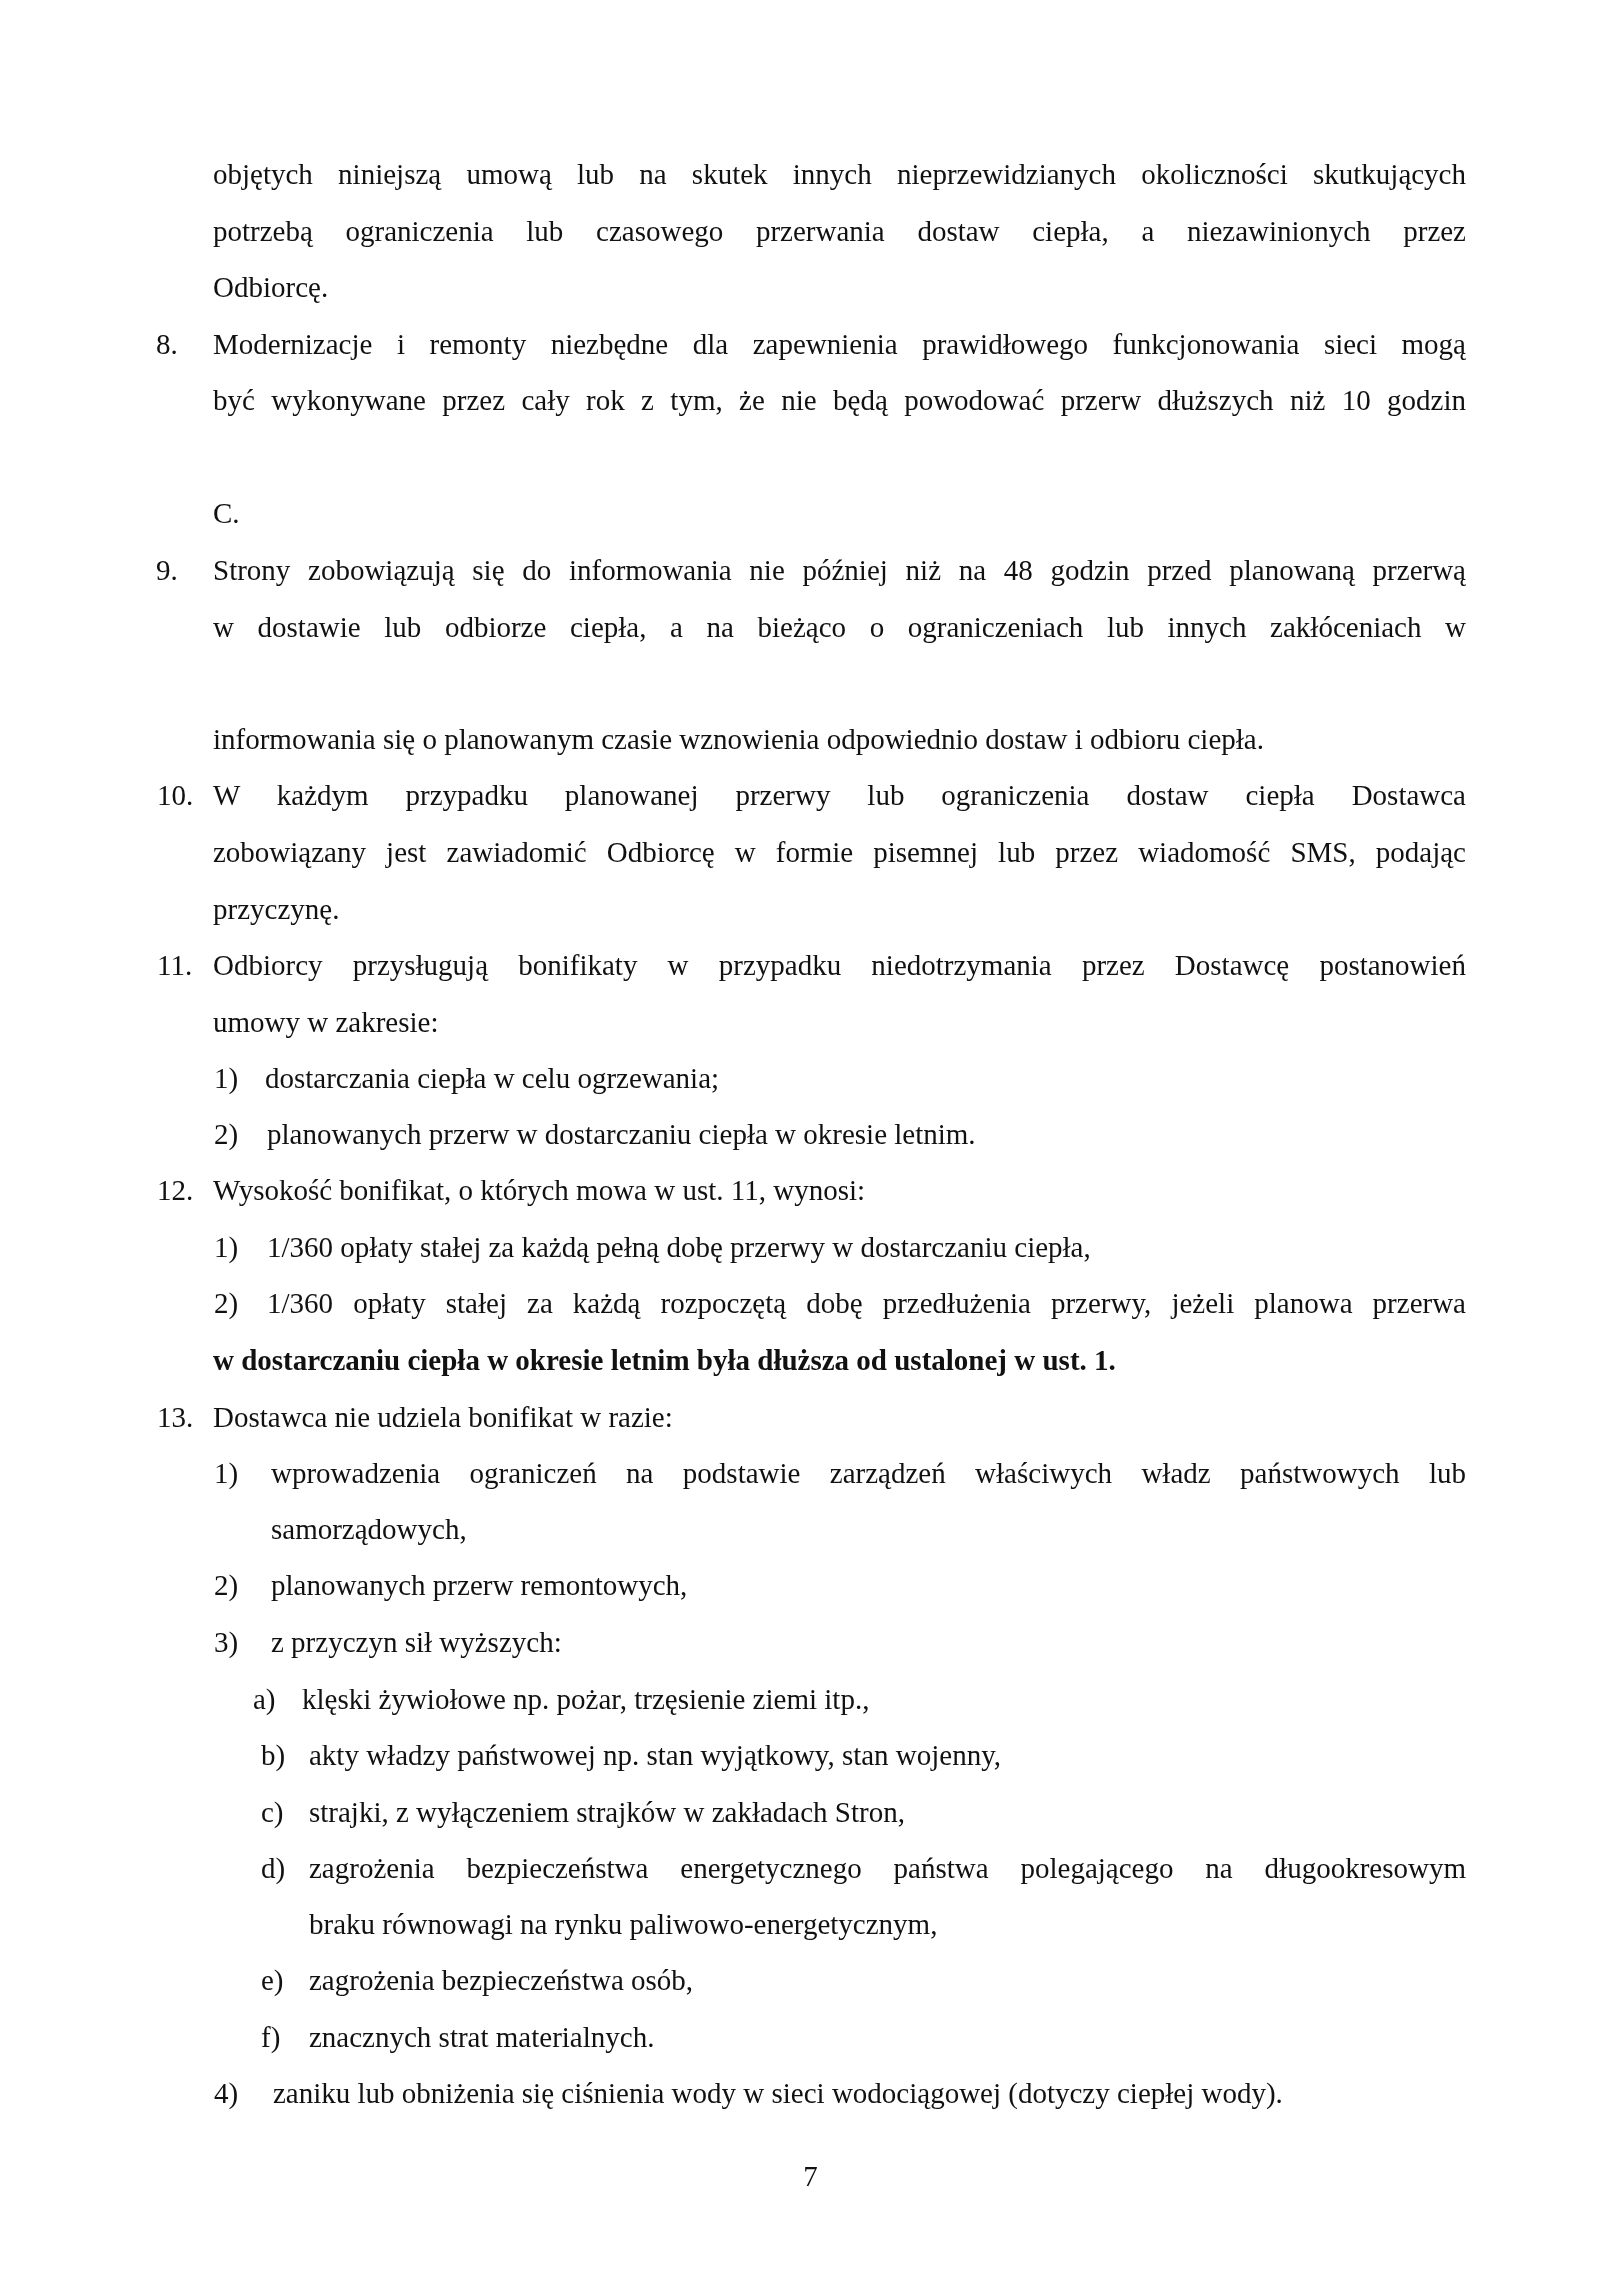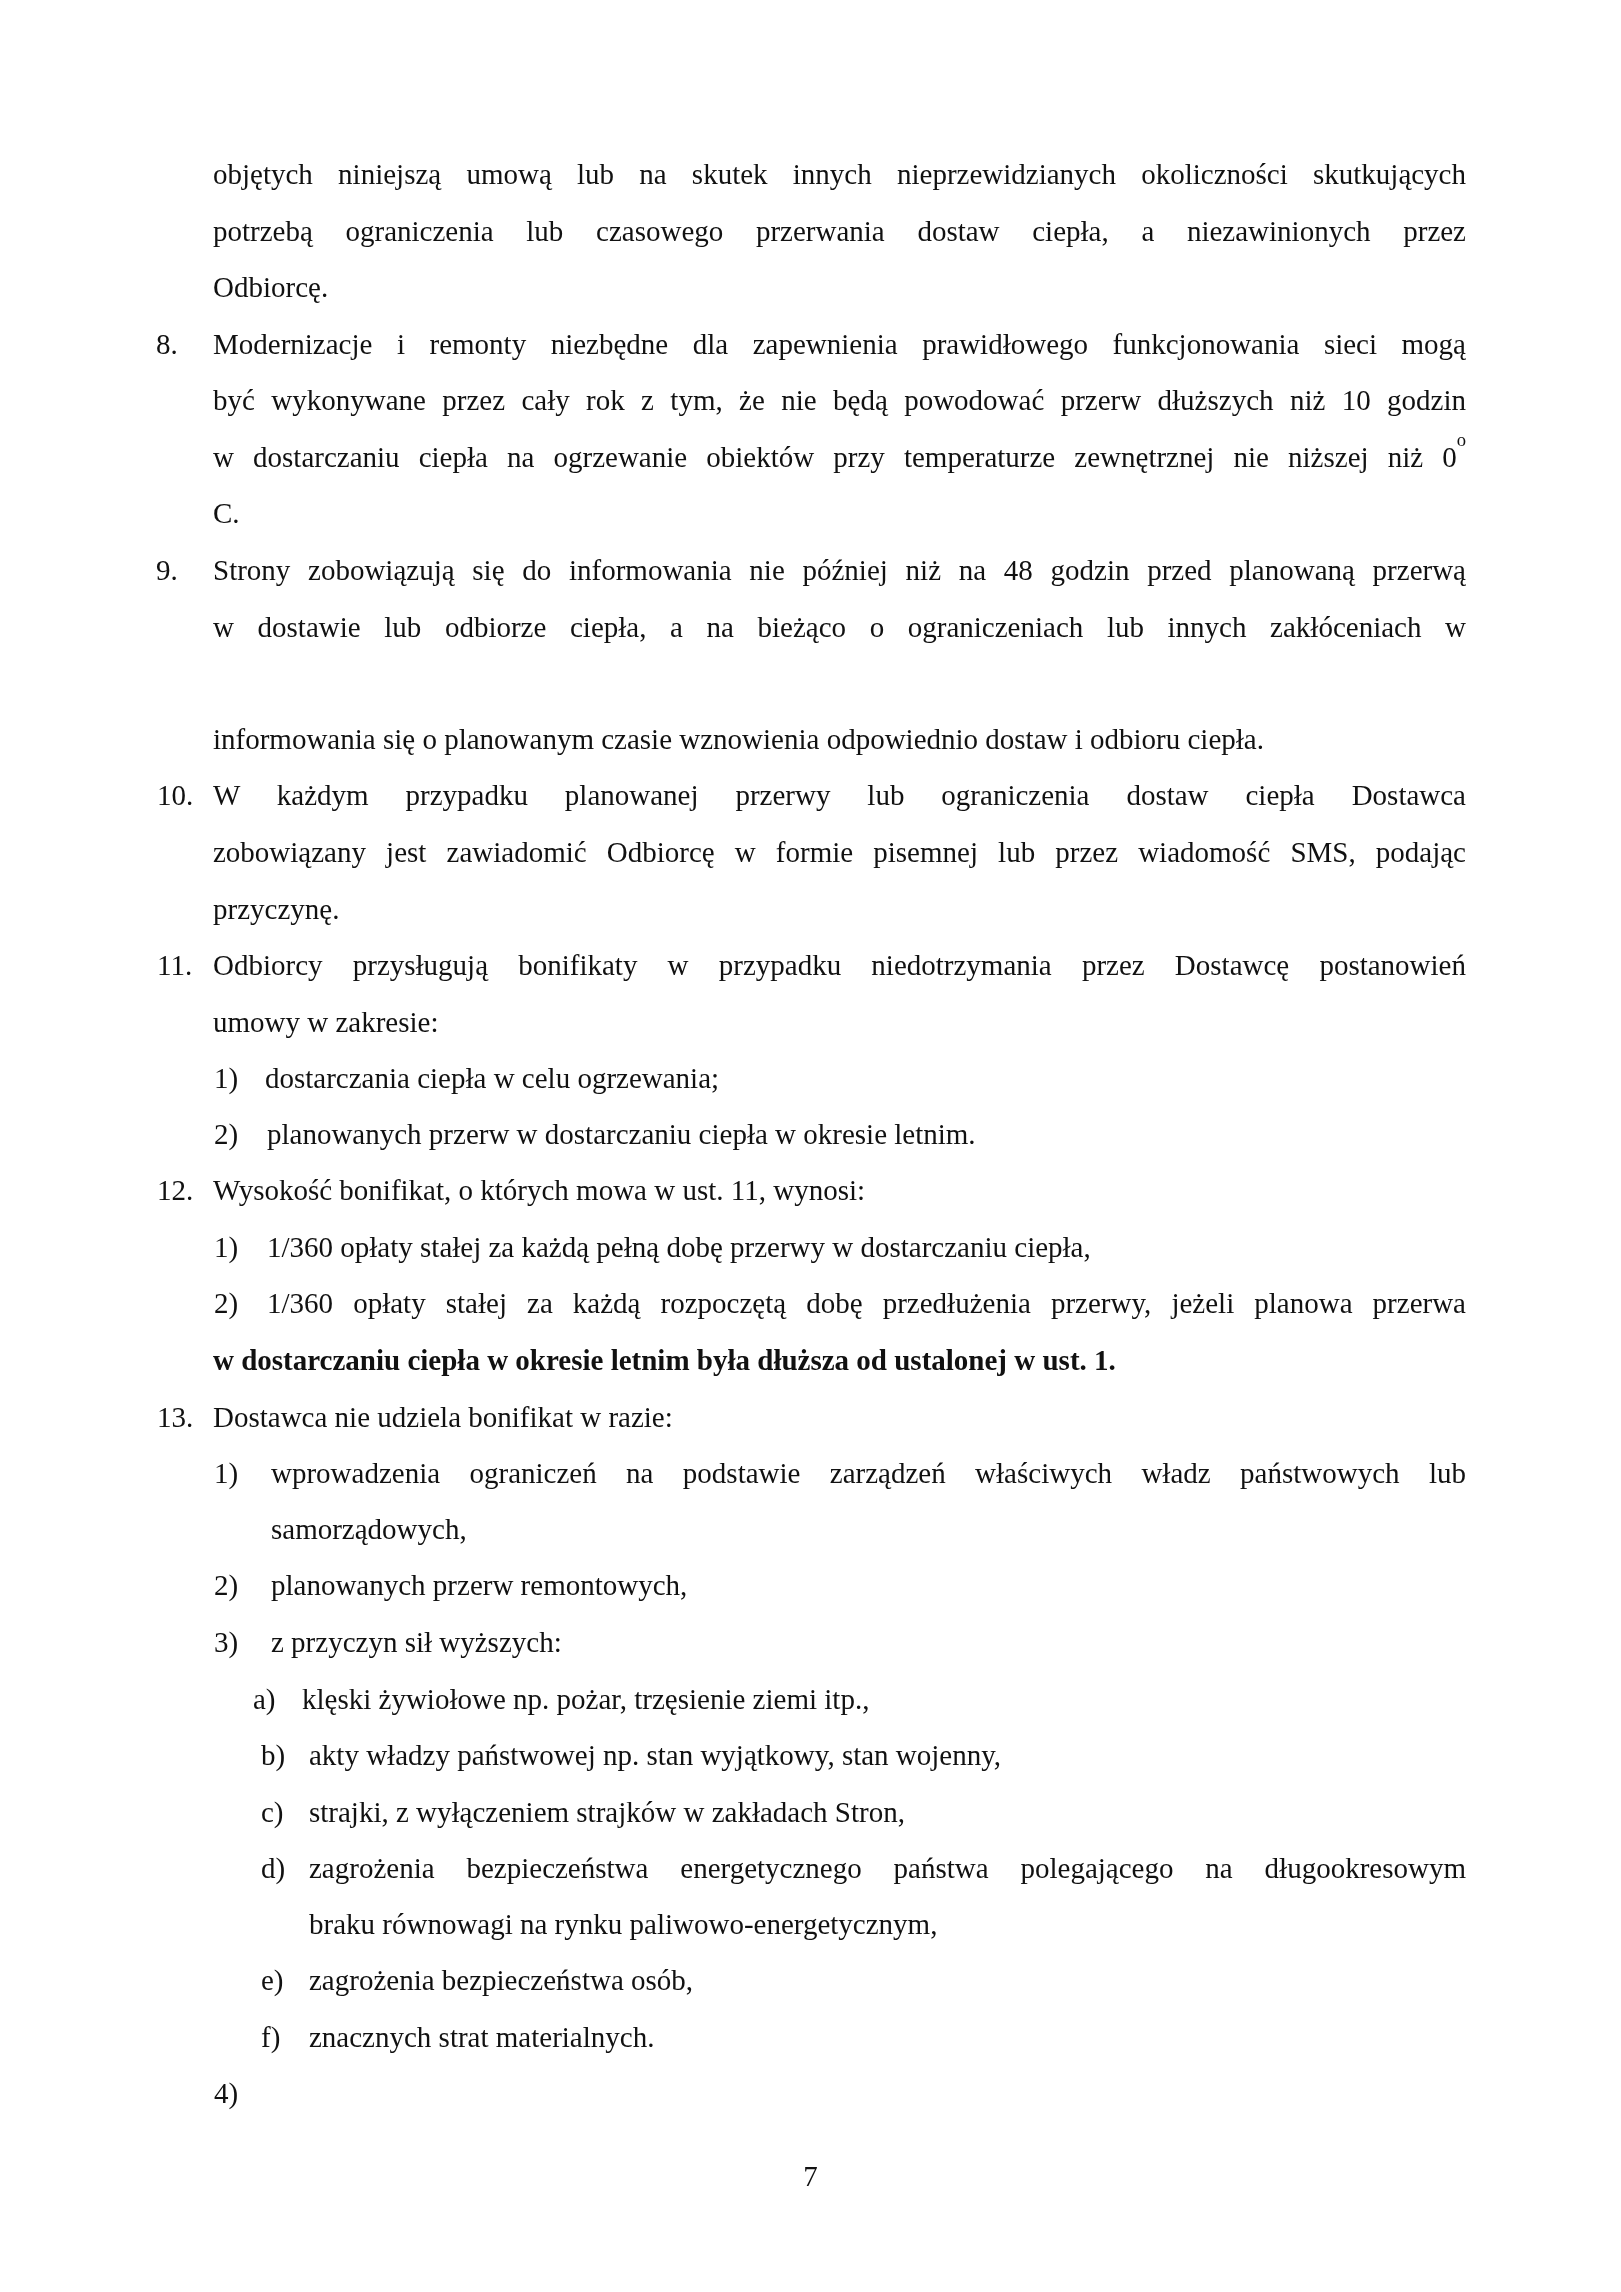--- a/index.html
+++ b/index.html
@@ -54,24 +54,20 @@
 
 <div class="page">
 
   <div class="line just" style="left:213px;top:157px;width:1253px;">objętych niniejszą umową lub na skutek innych nieprzewidzianych okoliczności skutkujących</div>
   <div class="line just" style="left:213px;top:214px;width:1253px;">potrzebą ograniczenia lub czasowego przerwania dostaw ciepła, a niezawinionych przez</div>
   <div class="line" style="left:213px;top:270px;">Odbiorcę.</div>
 
   <div class="num" style="left:156px;top:327px;">8.</div>
   <div class="line just" style="left:213px;top:327px;width:1253px;">Modernizacje i remonty niezbędne dla zapewnienia prawidłowego funkcjonowania sieci mogą</div>
   <div class="line just" style="left:213px;top:383px;width:1253px;">być wykonywane przez cały rok z tym, że nie będą powodować przerw dłuższych niż 10 godzin</div>
-  <div class="line" style="left:213px;top:440px;width:1253px;display:flex;">
-    <span class="just" style="flex:1;height:35px;">w dostarczaniu ciepła na ogrzewanie obiektów przy temperaturze zewnętrznej nie niższej niż 0</span>
-      <sup>o</sup>
-  </div>
   <div class="line" style="left:213px;top:496px;">C.</div>
 
   <div class="num" style="left:156px;top:553px;">9.</div>
   <div class="line just" style="left:213px;top:553px;width:1253px;">Strony zobowiązują się do informowania nie później niż na 48 godzin przed planowaną przerwą</div>
   <div class="line just" style="left:213px;top:610px;width:1253px;">w dostawie lub odbiorze ciepła, a na bieżąco o ograniczeniach lub innych zakłóceniach w</div>
   <div class="line" style="left:213px;top:722px;">informowania się o planowanym czasie wznowienia odpowiednio dostaw i odbioru ciepła.</div>
 
   <div class="num" style="left:157px;top:778px;">10.</div>
   <div class="line just" style="left:213px;top:778px;width:1253px;">W każdym przypadku planowanej przerwy lub ograniczenia dostaw ciepła Dostawca</div>
   <div class="line just" style="left:213px;top:835px;width:1253px;">zobowiązany jest zawiadomić Odbiorcę w formie pisemnej  lub przez wiadomość SMS, podając</div>
@@ -119,16 +115,17 @@
   <div class="line just" style="left:309px;top:1851px;width:1157px;">zagrożenia bezpieczeństwa energetycznego państwa polegającego na długookresowym</div>
   <div class="line" style="left:309px;top:1907px;">braku równowagi na rynku paliwowo-energetycznym,</div>
 
   <div class="num" style="left:261px;top:1963px;">e)</div>
   <div class="line" style="left:309px;top:1963px;">zagrożenia bezpieczeństwa osób,</div>
 
   <div class="num" style="left:261px;top:2020px;">f)</div>
   <div class="line" style="left:309px;top:2020px;">znacznych strat materialnych.</div>
 
   <div class="num" style="left:214px;top:2076px;">4)</div>
+  <div class="line" style="left:273px;top:2076px;">zaniku lub obniżenia się ciśnienia wody w sieci wodociągowej (dotyczy ciepłej wody).</div>
 
   <div class="page-number" style="top:2159px;">7</div>
 </div>
 
 
 </body></html>

